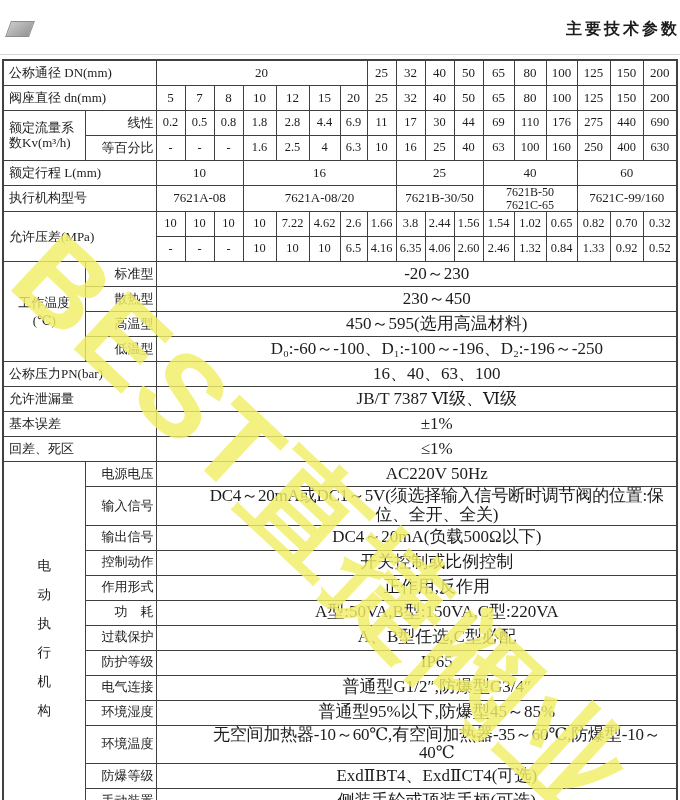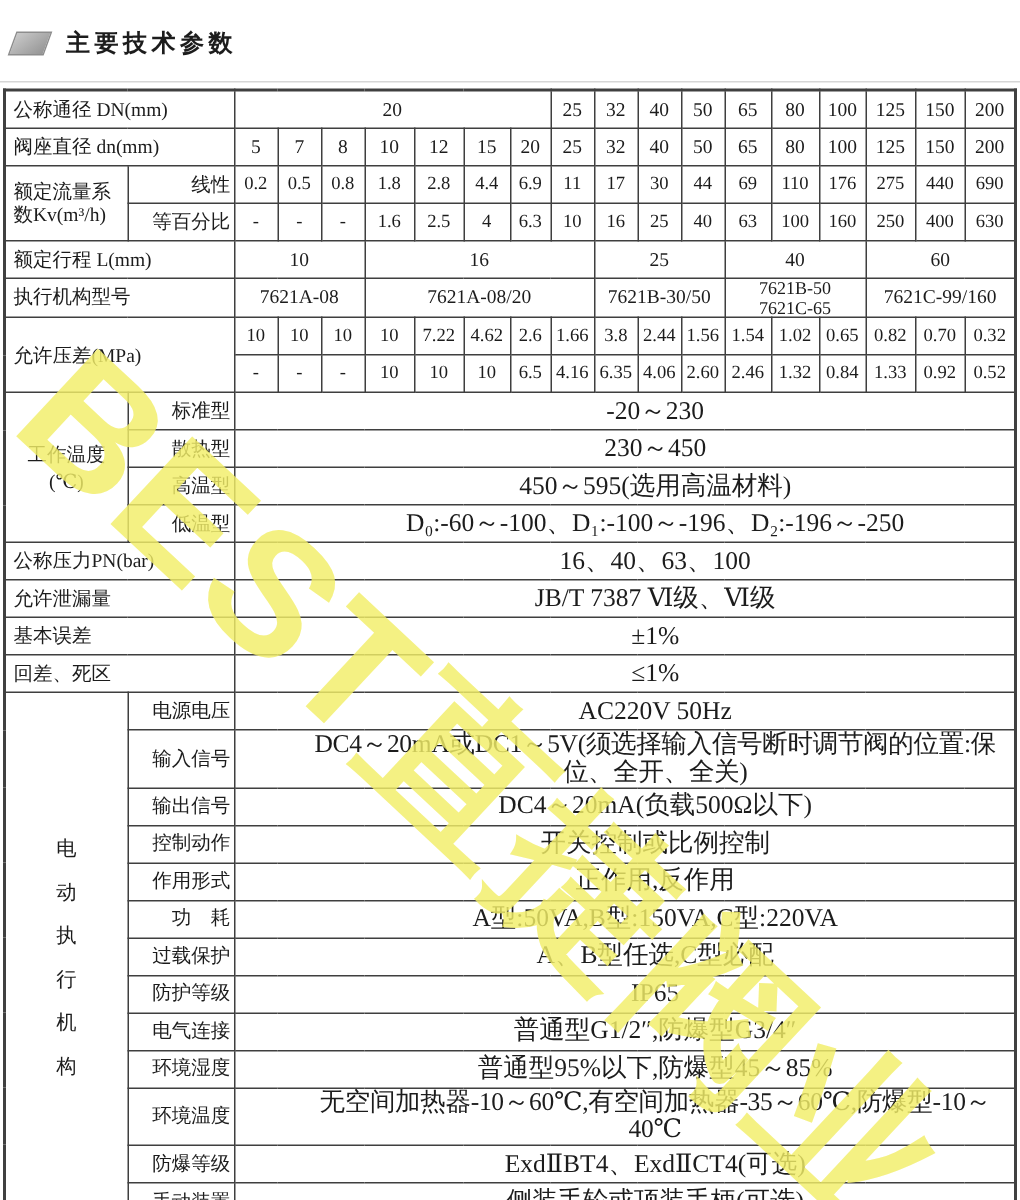--- a/index.html
+++ b/index.html
@@ -1,21 +1,21 @@
 <!DOCTYPE html>
 <html><head>
 <meta charset="utf-8">
 <style>
   html,body{margin:0;padding:0;background:#ffffff;}
   body{width:680px;height:800px;overflow:hidden;
        font-family:"Liberation Serif","DejaVu Serif",serif;color:#1c1c1c;}
   .page{position:relative;width:680px;height:800px;}
 
   
-  .header{display:flex;align-items:center;gap:12px;padding:12px 0 0 8px;height:34px;}
+  .header{display:flex;align-items:center;gap:12px;padding:12px 0 0 8px;height:34px;justify-content:space-between;}
   .marker{width:22px;height:14px;transform:skewX(-20deg);
           background:linear-gradient(135deg,#c9c9c9,#959595);border:1px solid #8d8d8d;}
   .title{font-size:16px;font-weight:bold;letter-spacing:3px;margin:0;
          font-family:"Liberation Sans","DejaVu Sans",sans-serif;}
   .rule{height:1px;background:#d6d6d6;margin:8px 0 4px 0;}
 
   
   table{border-collapse:collapse;table-layout:fixed;width:676px;margin-left:2px;}
   td{border:1px solid #3f3f3f;height:24px;font-size:13px;line-height:1.1;
      text-align:center;vertical-align:middle;padding:0 1px;overflow:hidden;}

